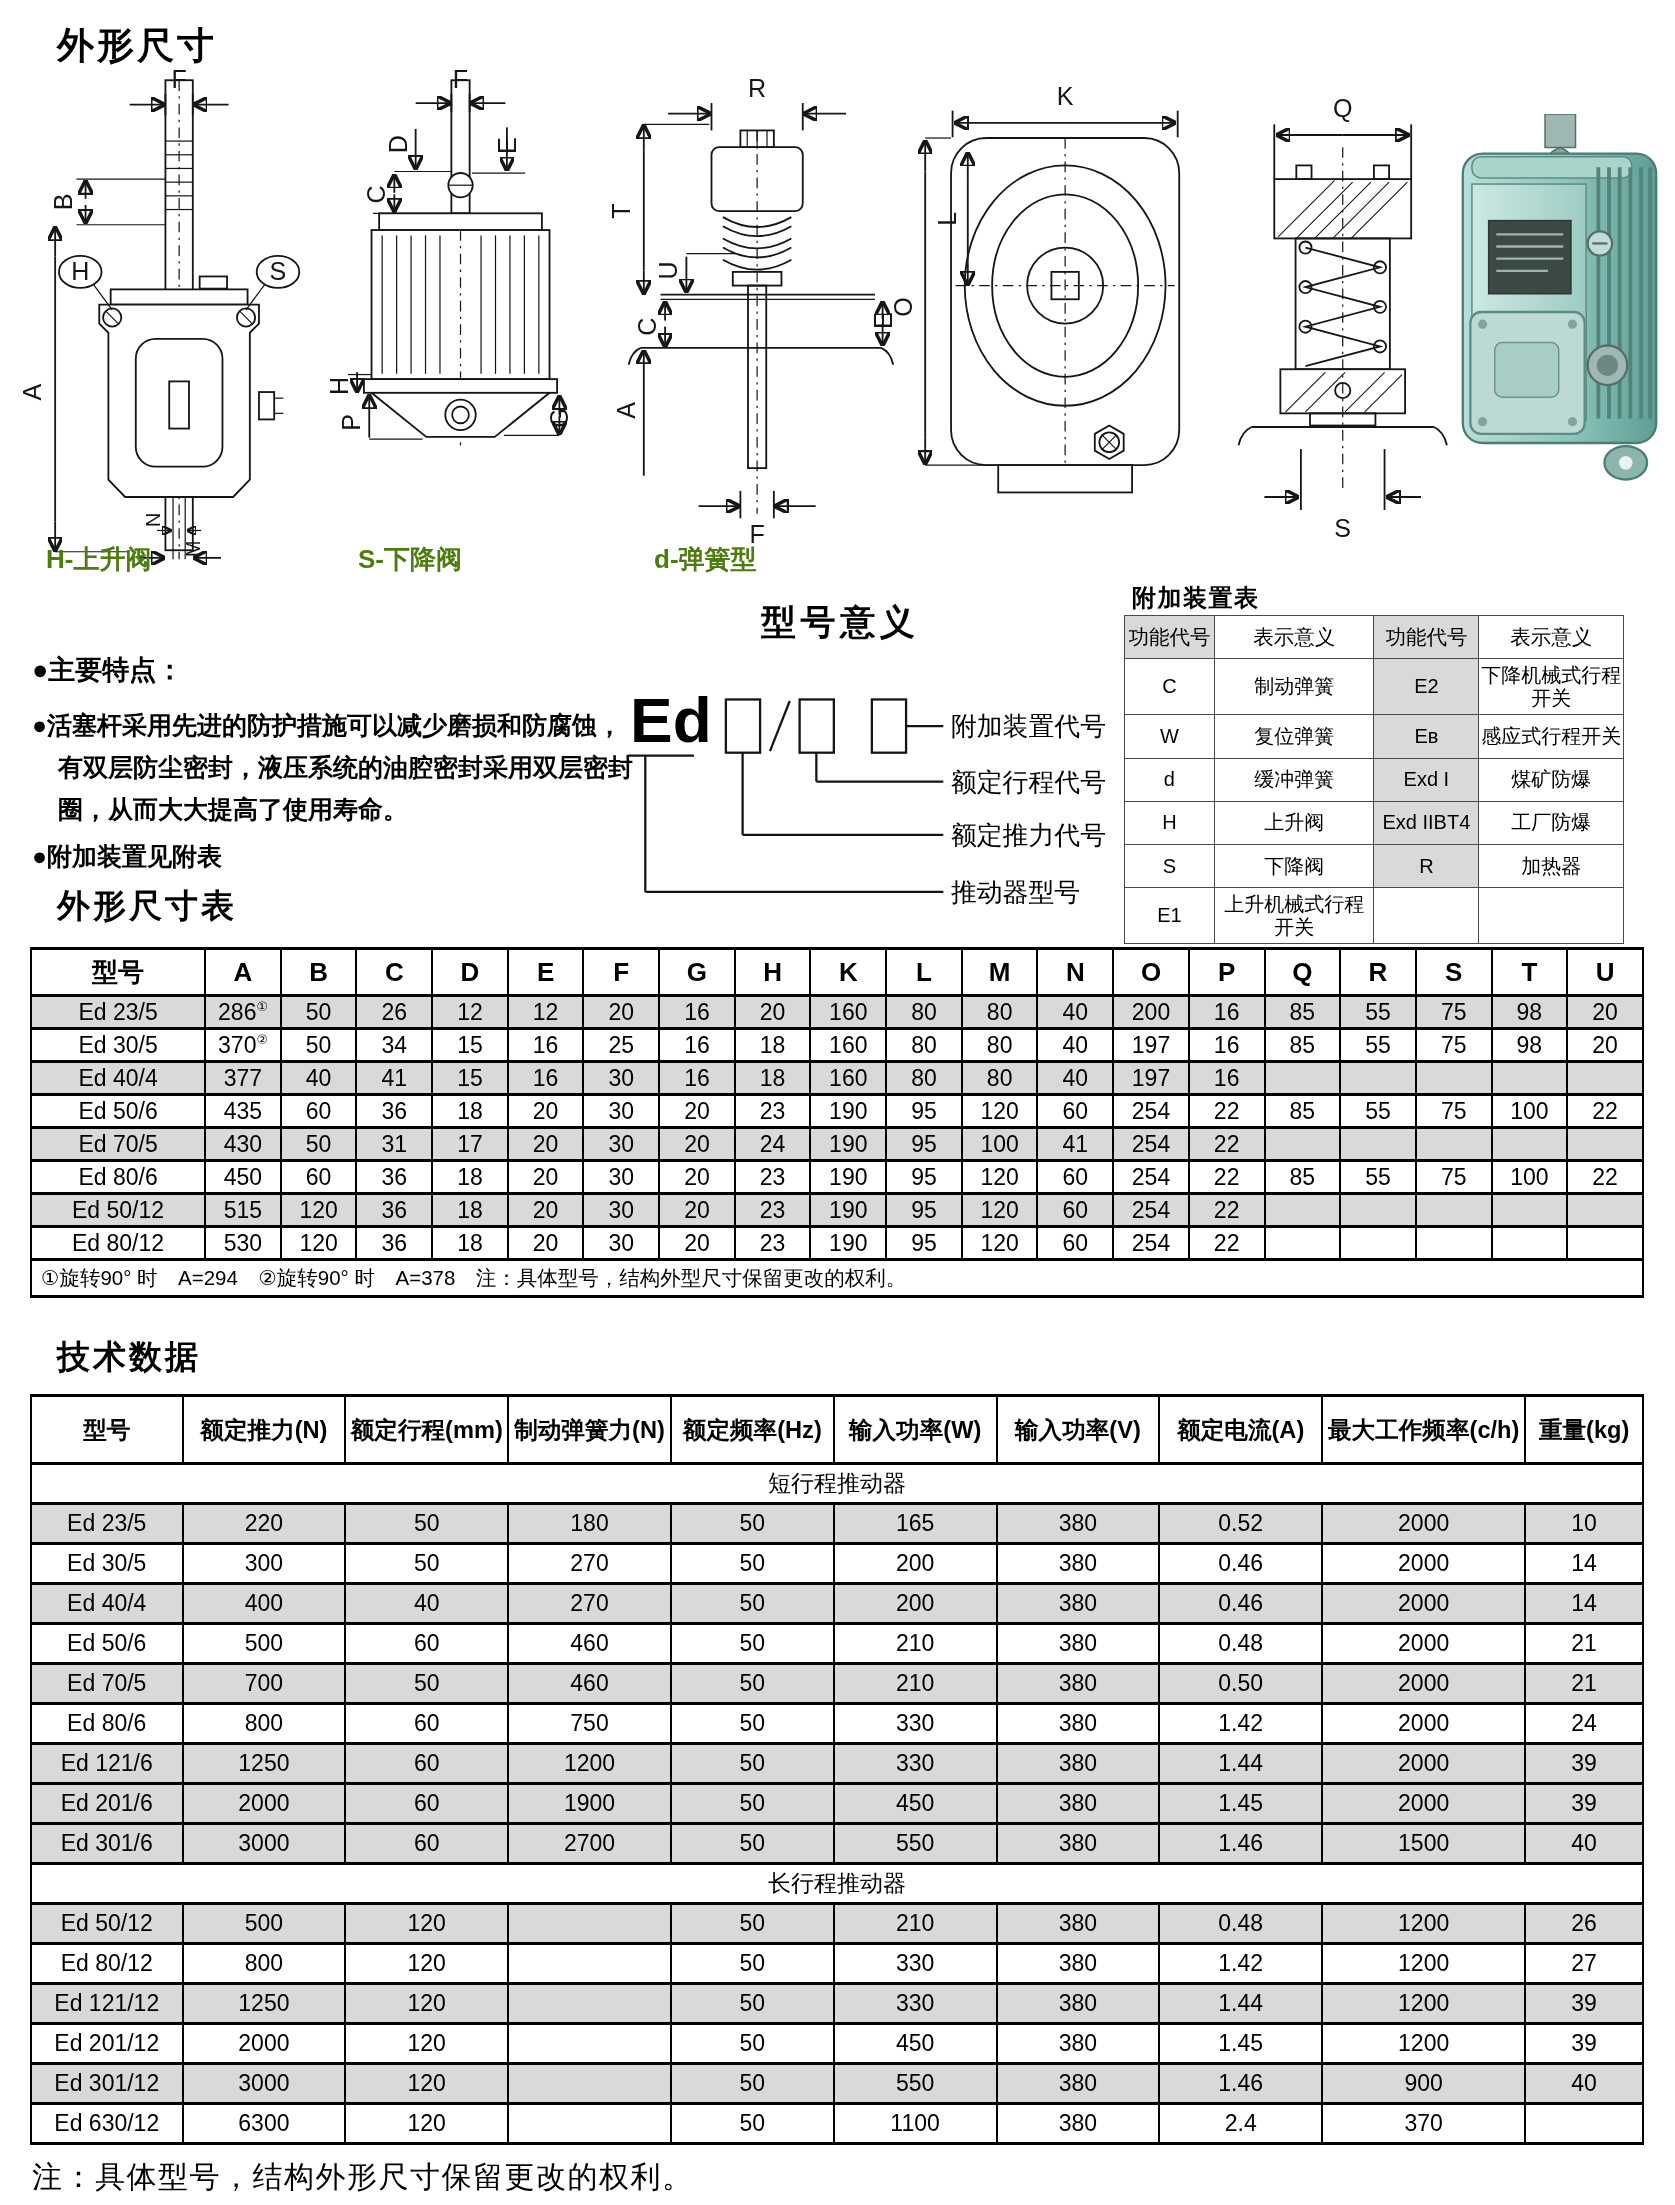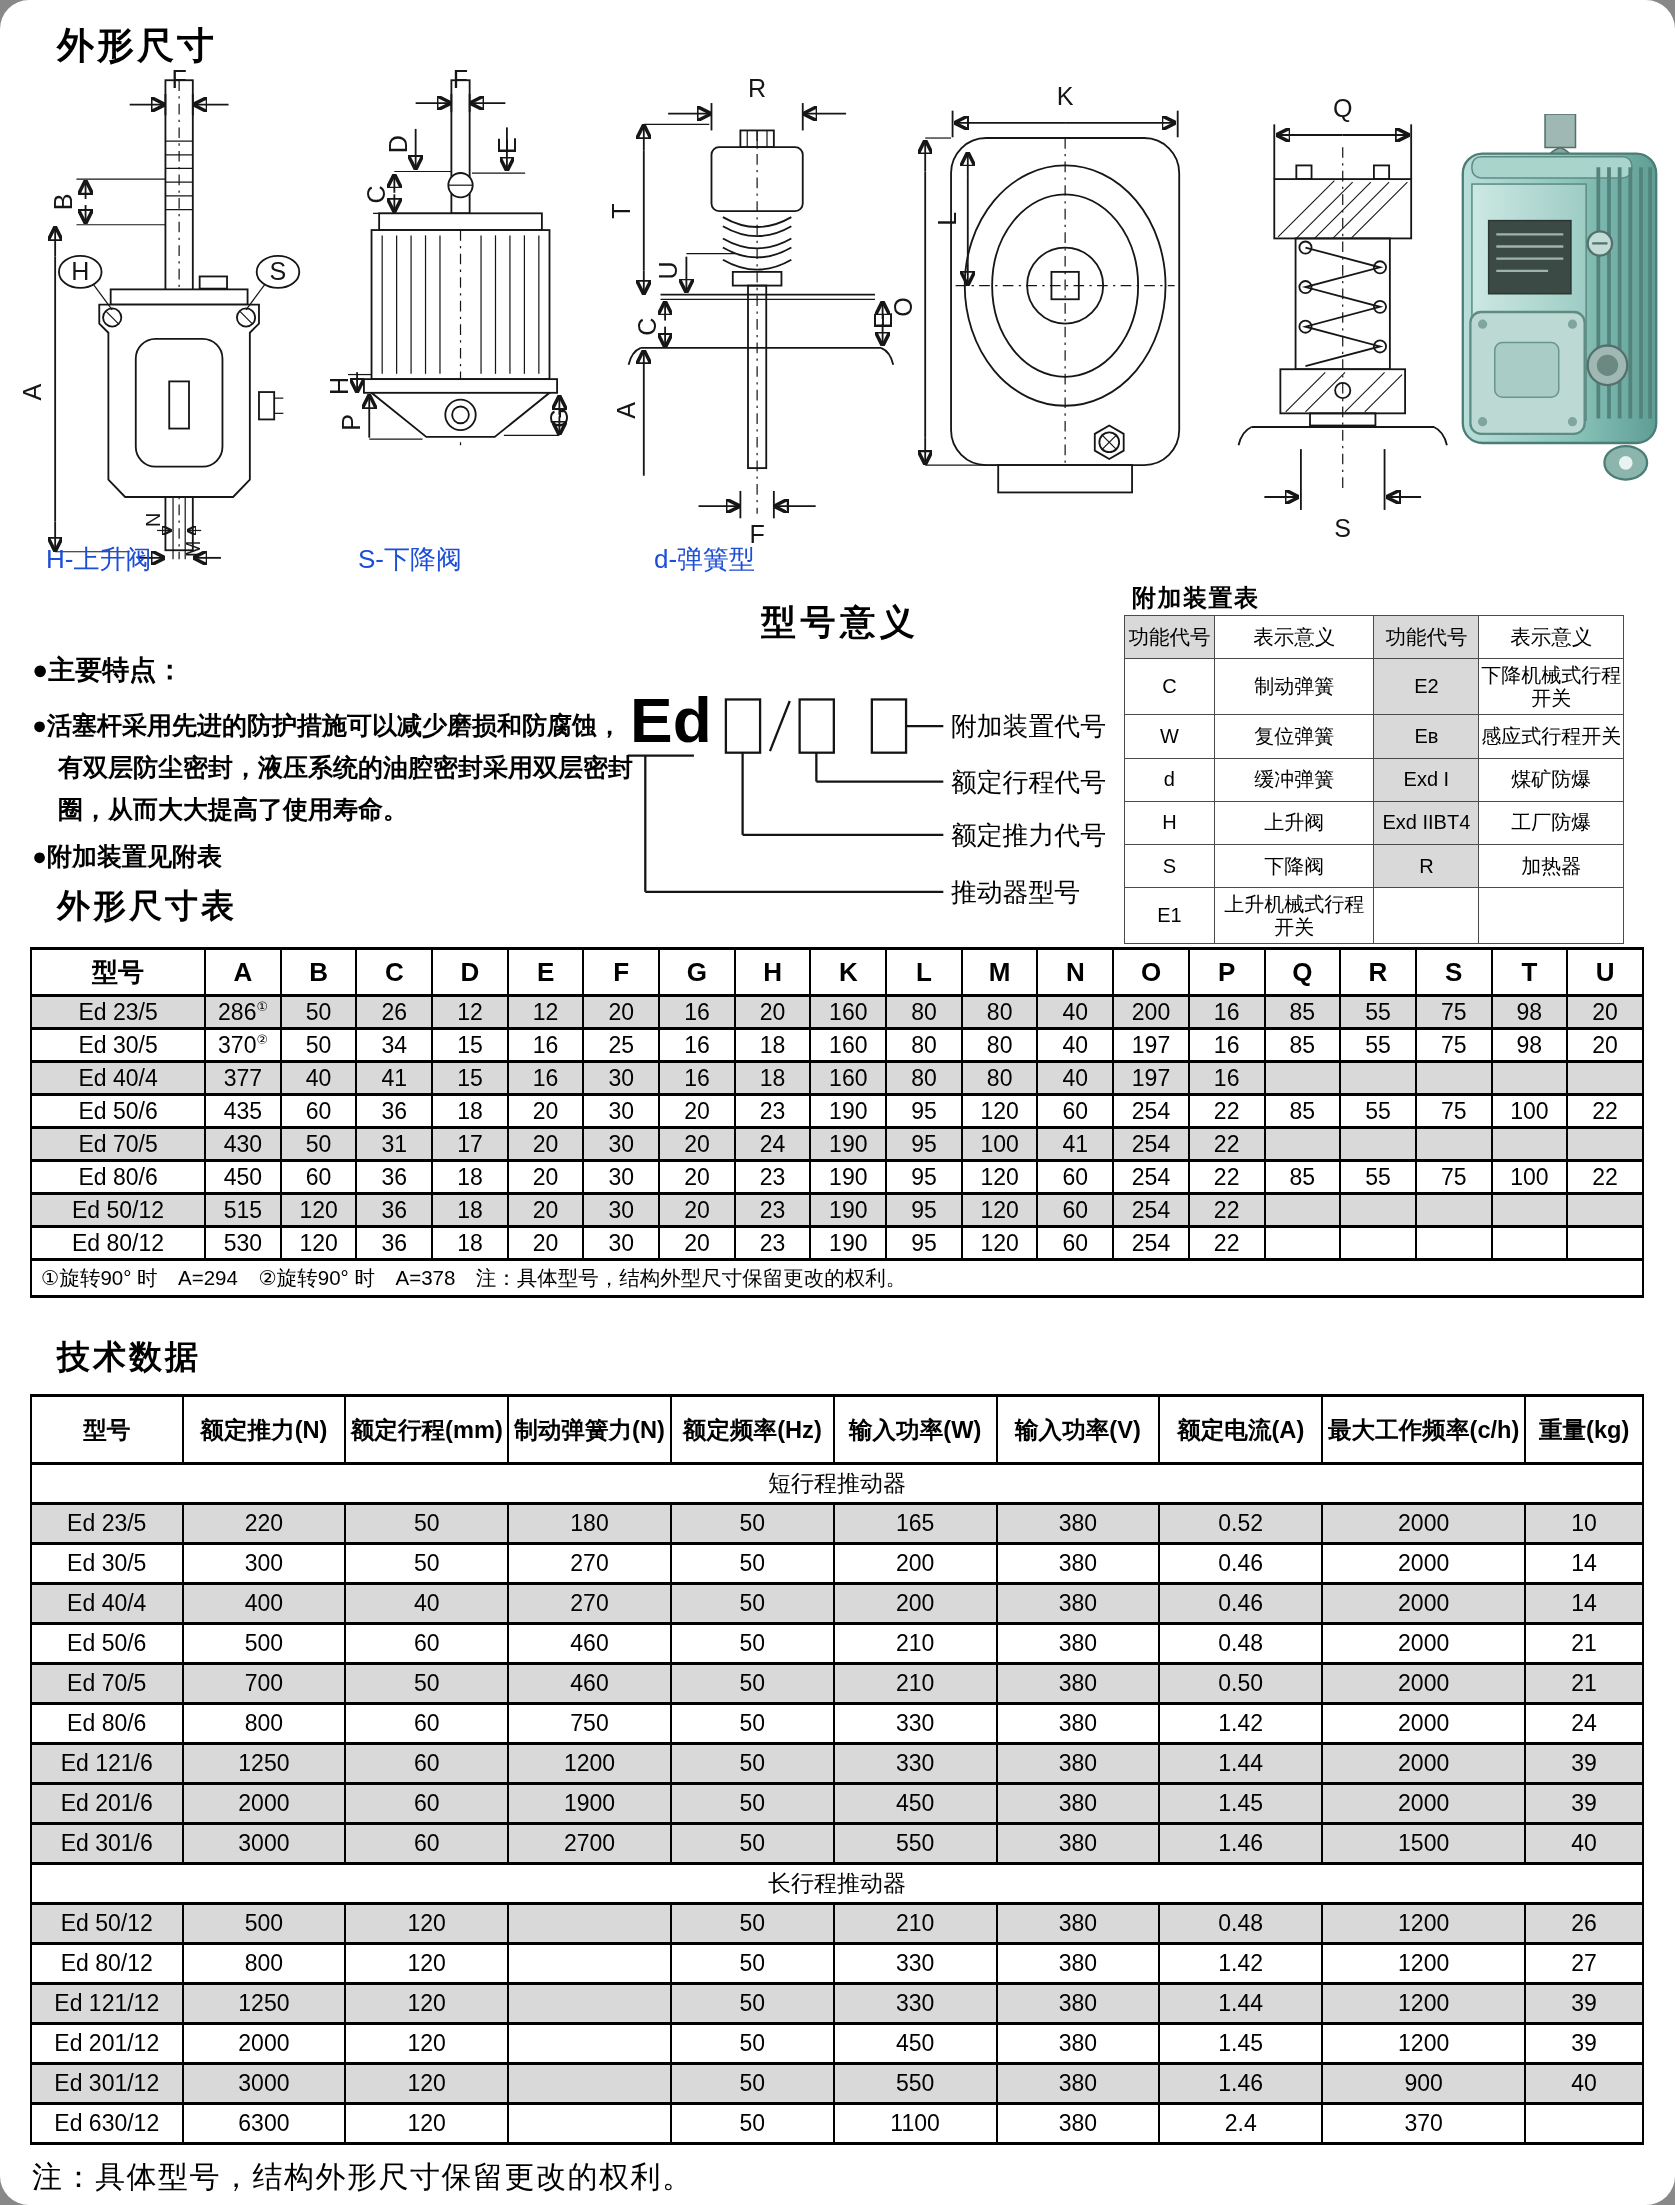--- a/index.html
+++ b/index.html
@@ -1,34 +1,33 @@
 <!DOCTYPE html>
 <html style="font-size:12px"><head>
 <meta charset="utf-8">
 <style>
   html,body { margin:0; padding:0; background:#888; }
   .page {
     position:relative; width:1675px; height:2205px; background:#ffffff;
     font-family:"Liberation Sans","DejaVu Sans",sans-serif; color:#000;
     overflow:hidden;
-    border-radius:29px;
   }
   .abs { position:absolute; }
   .sec-title { font-weight:bold; letter-spacing:3px; }
 
   
   .dw line,.dw path,.dw rect,.dw circle,.dw ellipse,.dw polygon,.dw polyline {
     stroke:#161616; fill:none; stroke-width:2.4; }
   .dw .thin  { stroke-width:1.6; }
   .dw .dash  { stroke-dasharray:14 7 3 7; stroke-width:1.6; }
   .dw .hatch { stroke-width:1.4; }
   .dw .fillw { fill:#ffffff; }
   .dw text { stroke:none; fill:#161616; font-size:33px; font-family:"Liberation Sans","DejaVu Sans",sans-serif; }
   .dw text.small { font-size:26px; }
-  .caption { font-size:26px; color:#1d4ed8; }
+  .caption { font-size:26px; color:#4d7c0f;font-weight:bold; }
 
   
   .mm-title { font-size:35px; font-weight:bold; letter-spacing:4.6px; }
   .mm text { font-size:34px; }
   .mm text.ed { font-size:84px; font-weight:bold; }
   .mm line,.mm rect { stroke:#141414; fill:none; stroke-width:3; }
 
   
   .features { width:601px; font-size:25px; font-weight:600; line-height:1.68; }
   .features .f-title { font-size:27px; font-weight:bold; margin-bottom:10.6px; }

